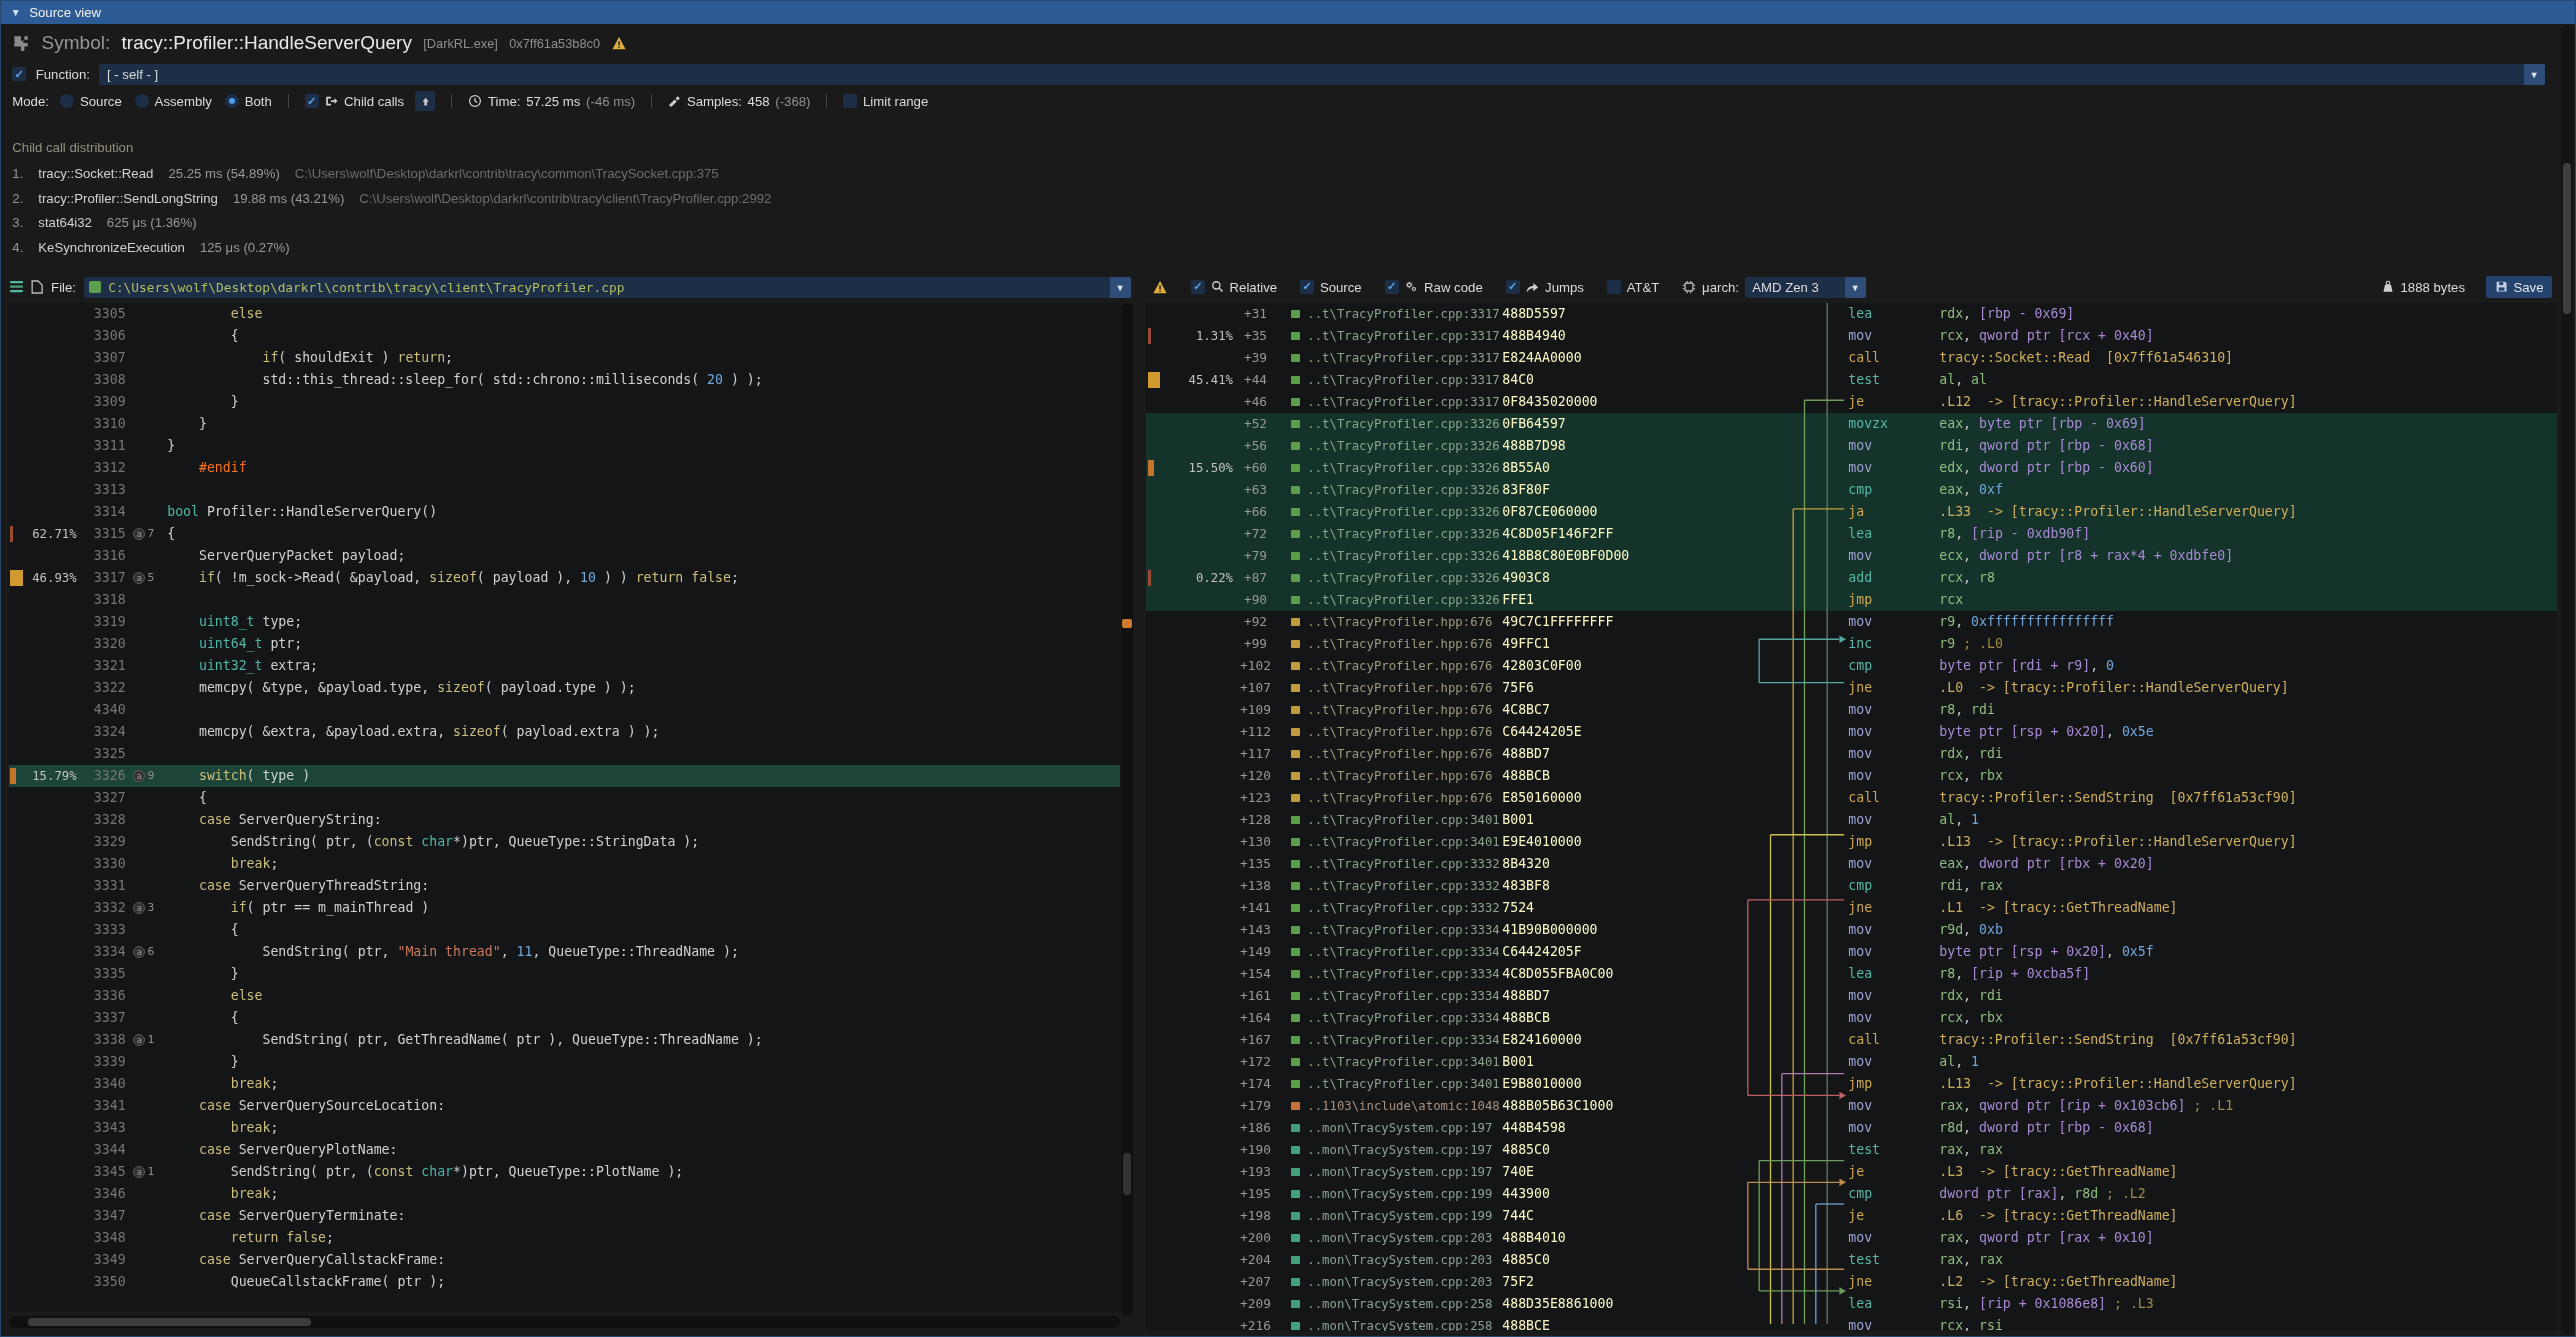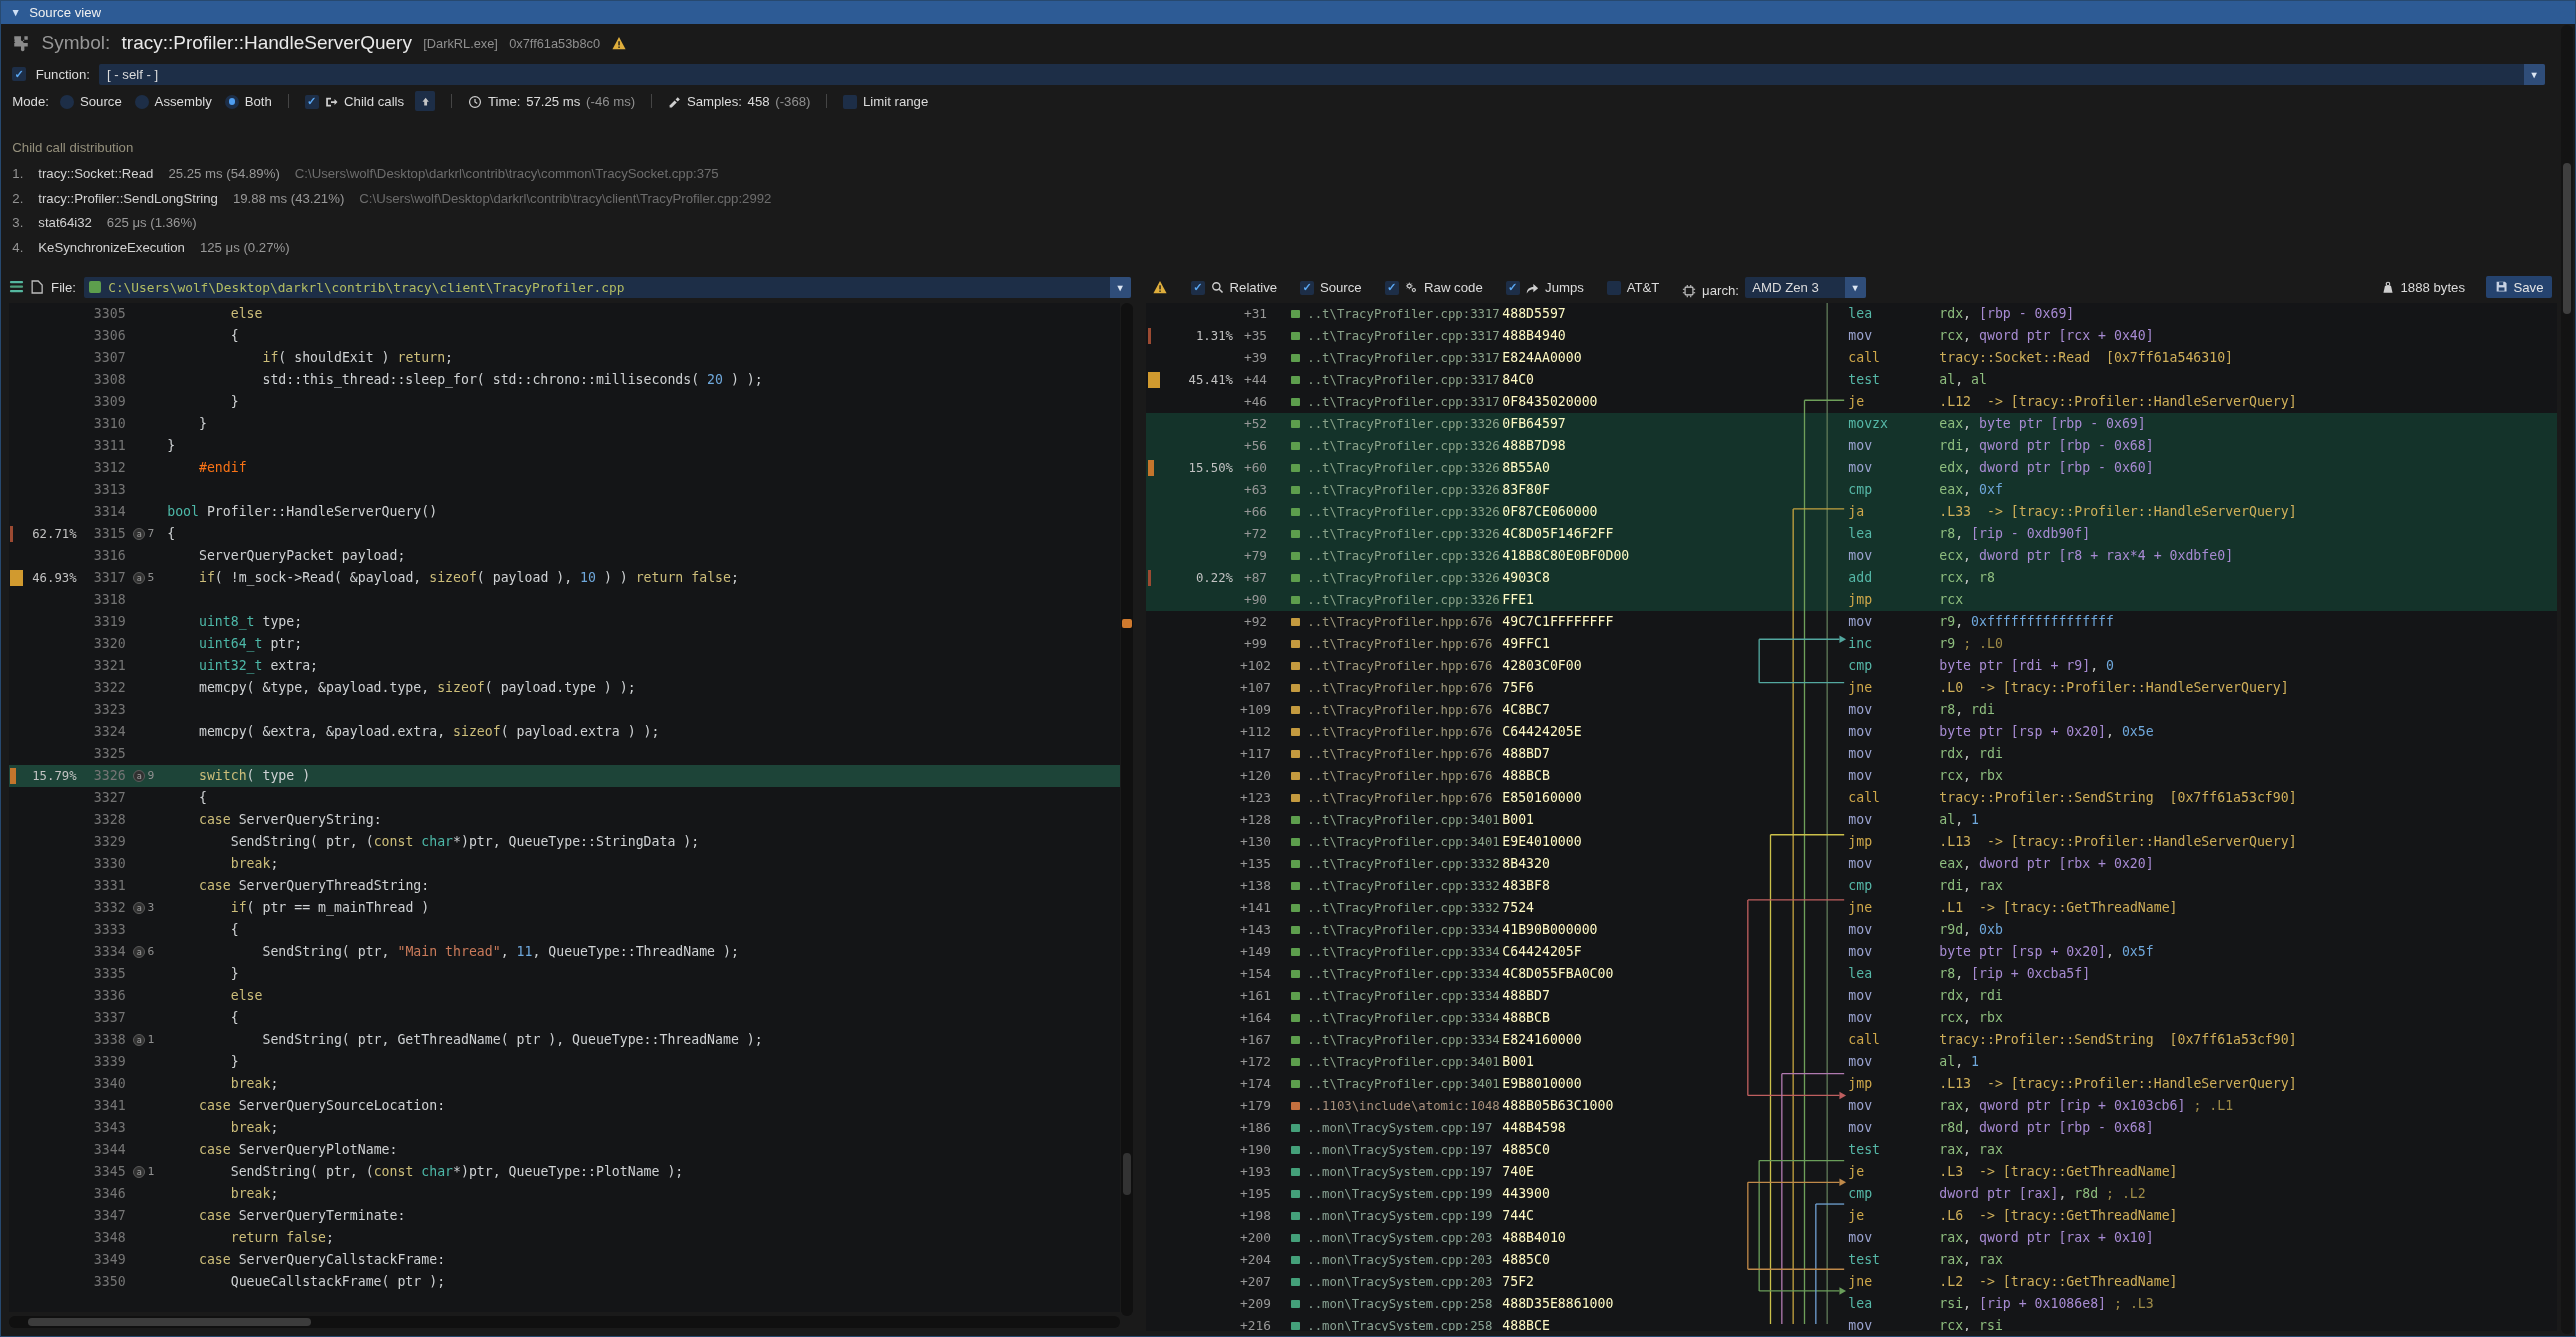--- a/index.html
+++ b/index.html
@@ -15,21 +15,21 @@
   
   .symbol-row{position:absolute;left:0;top:23px;right:0;height:38px;display:flex;align-items:center;gap:11.3px;padding:0 11.3px}
   .symbol-label{color:#979797;font-size:19px}
   .symbol-name{color:#e9e9e9;font-size:19px}
   .symbol-module,.symbol-addr{color:#8f8f8f;font-size:12.8px}
 
   
   .bar-row{position:absolute;left:0;right:0;display:flex;align-items:center;gap:9.4px;padding:0 11.3px}
   .function-row{top:60px;height:26.4px}
   .mode-row{top:87px;height:26.4px;gap:11.3px}
-  .tb-item{display:inline-flex;align-items:flex-end;gap:5.7px;cursor:default}
+  .tb-item{display:inline-flex;align-items:center;gap:5.7px;cursor:default}
   .tb-sep{width:0.9px;height:14px;background:#454545;margin:0 4.7px}
   .dim{color:#909090}
 
   .cb{width:14px;height:14px;border-radius:1.9px;background:#1d2e47;display:inline-flex;
       align-items:center;justify-content:center;flex:none}
   .cb .m{color:#5aa7f2;font-size:11.3px;font-weight:bold;line-height:1}
   .radio{width:14px;height:14px;border-radius:50%;background:#1d2e47;display:inline-flex;
       align-items:center;justify-content:center;flex:none}
   .radio .dot{width:6.6px;height:6.6px;border-radius:50%}
   .radio.sel .dot{background:#4f9ef0}
@@ -392,21 +392,21 @@
       <div class="srow"><span class="spct"></span><span class="snum">3313</span><span class="sbadgewrap"></span><span class="scode"></span></div>
       <div class="srow"><span class="spct"></span><span class="snum">3314</span><span class="sbadgewrap"></span><span class="scode"><span class="tk-ty">bool</span> Profiler::HandleServerQuery()</span></div>
       <div class="srow"><span class="sbar" style="width:2.8px;background:#9c4a32"></span><span class="spct">62.71%</span><span class="snum">3315</span><span class="sbadgewrap"><span class="sbadge">a</span><span class="sbcount">7</span></span><span class="scode">{</span></div>
       <div class="srow"><span class="spct"></span><span class="snum">3316</span><span class="sbadgewrap"></span><span class="scode">    ServerQueryPacket payload;</span></div>
       <div class="srow"><span class="sbar" style="width:12.3px;background:#d19a2f"></span><span class="spct">46.93%</span><span class="snum">3317</span><span class="sbadgewrap"><span class="sbadge">a</span><span class="sbcount">5</span></span><span class="scode">    <span class="tk-kw">if</span>( !m_sock-&gt;Read( &amp;payload, <span class="tk-kw">sizeof</span>( payload ), <span class="tk-num">10</span> ) ) <span class="tk-kw">return</span> <span class="tk-kw">false</span>;</span></div>
       <div class="srow"><span class="spct"></span><span class="snum">3318</span><span class="sbadgewrap"></span><span class="scode"></span></div>
       <div class="srow"><span class="spct"></span><span class="snum">3319</span><span class="sbadgewrap"></span><span class="scode">    <span class="tk-ty">uint8_t</span> type;</span></div>
       <div class="srow"><span class="spct"></span><span class="snum">3320</span><span class="sbadgewrap"></span><span class="scode">    <span class="tk-ty">uint64_t</span> ptr;</span></div>
       <div class="srow"><span class="spct"></span><span class="snum">3321</span><span class="sbadgewrap"></span><span class="scode">    <span class="tk-ty">uint32_t</span> extra;</span></div>
       <div class="srow"><span class="spct"></span><span class="snum">3322</span><span class="sbadgewrap"></span><span class="scode">    memcpy( &amp;type, &amp;payload.type, <span class="tk-kw">sizeof</span>( payload.type ) );</span></div>
-      <div class="srow"><span class="spct"></span><span class="snum">3323</span><span class="sbadgewrap"></span></div>
+      <div class="srow"><span class="spct"></span><span class="snum">4340</span><span class="sbadgewrap"></span></div>
       <div class="srow"><span class="spct"></span><span class="snum">3324</span><span class="sbadgewrap"></span><span class="scode">    memcpy( &amp;extra, &amp;payload.extra, <span class="tk-kw">sizeof</span>( payload.extra ) );</span></div>
       <div class="srow"><span class="spct"></span><span class="snum">3325</span><span class="sbadgewrap"></span><span class="scode"></span></div>
       <div class="srow hl"><span class="sbar" style="width:5.7px;background:#c4752c"></span><span class="spct">15.79%</span><span class="snum">3326</span><span class="sbadgewrap"><span class="sbadge">a</span><span class="sbcount">9</span></span><span class="scode">    <span class="tk-kw">switch</span>( type )</span></div>
       <div class="srow"><span class="spct"></span><span class="snum">3327</span><span class="sbadgewrap"></span><span class="scode">    {</span></div>
       <div class="srow"><span class="spct"></span><span class="snum">3328</span><span class="sbadgewrap"></span><span class="scode">    <span class="tk-kw">case</span> ServerQueryString:</span></div>
       <div class="srow"><span class="spct"></span><span class="snum">3329</span><span class="sbadgewrap"></span><span class="scode">        SendString( ptr, (<span class="tk-kw">const</span> <span class="tk-ty">char</span>*)ptr, QueueType::StringData );</span></div>
       <div class="srow"><span class="spct"></span><span class="snum">3330</span><span class="sbadgewrap"></span><span class="scode">        <span class="tk-kw">break</span>;</span></div>
       <div class="srow"><span class="spct"></span><span class="snum">3331</span><span class="sbadgewrap"></span><span class="scode">    <span class="tk-kw">case</span> ServerQueryThreadString:</span></div>
       <div class="srow"><span class="spct"></span><span class="snum">3332</span><span class="sbadgewrap"><span class="sbadge">a</span><span class="sbcount">3</span></span><span class="scode">        <span class="tk-kw">if</span>( ptr == m_mainThread )</span></div>
       <div class="srow"><span class="spct"></span><span class="snum">3333</span><span class="sbadgewrap"></span><span class="scode">        {</span></div>

